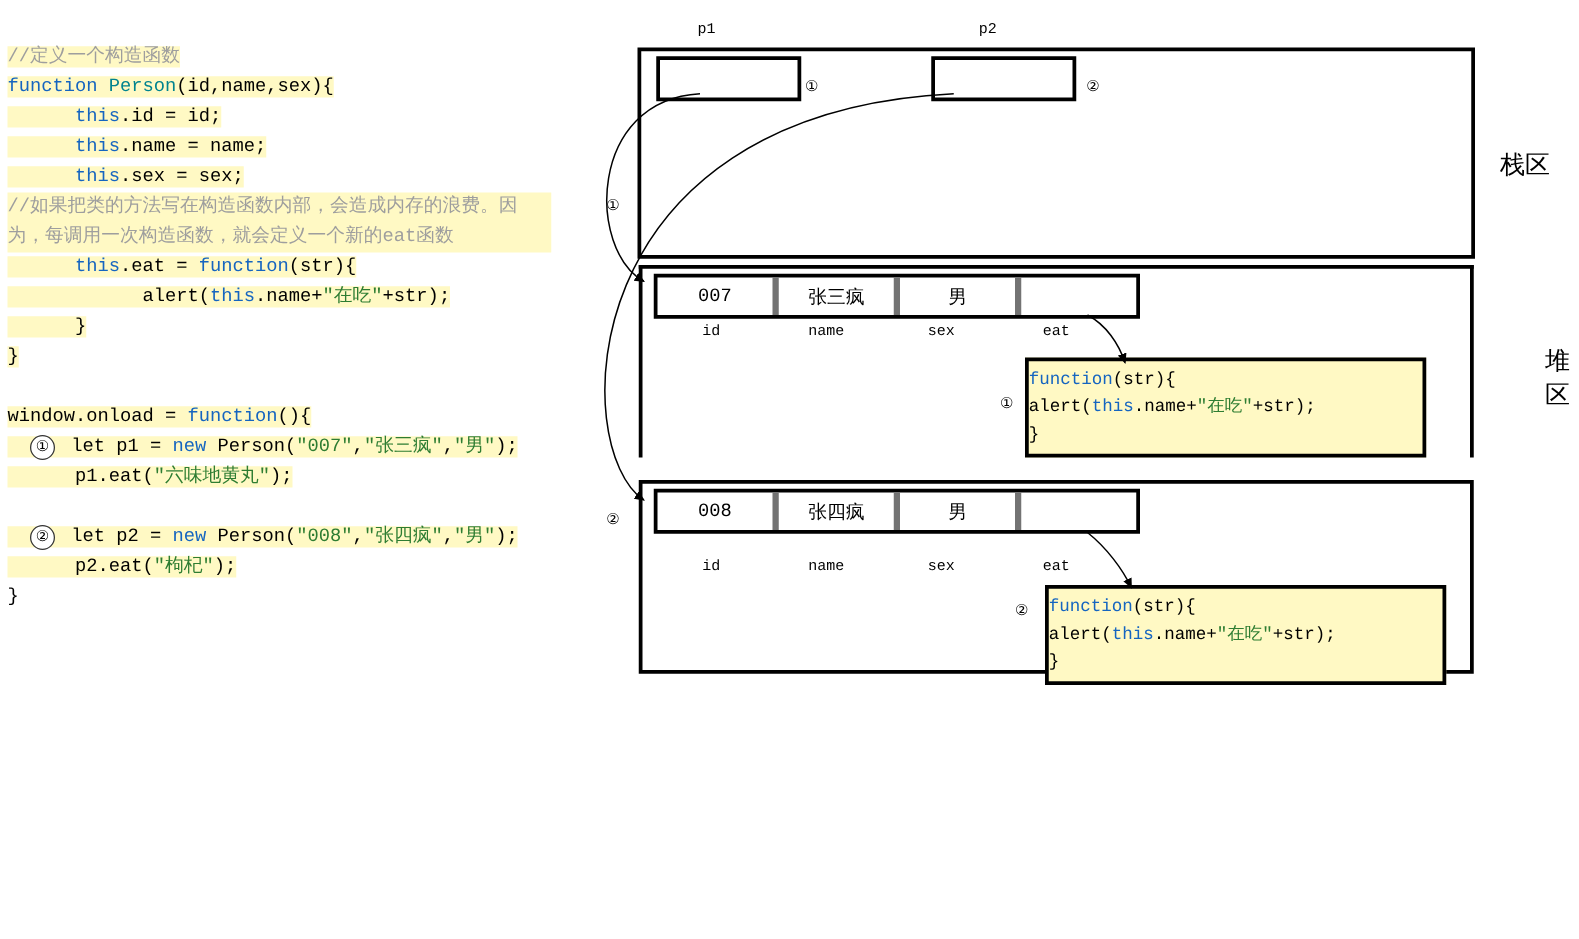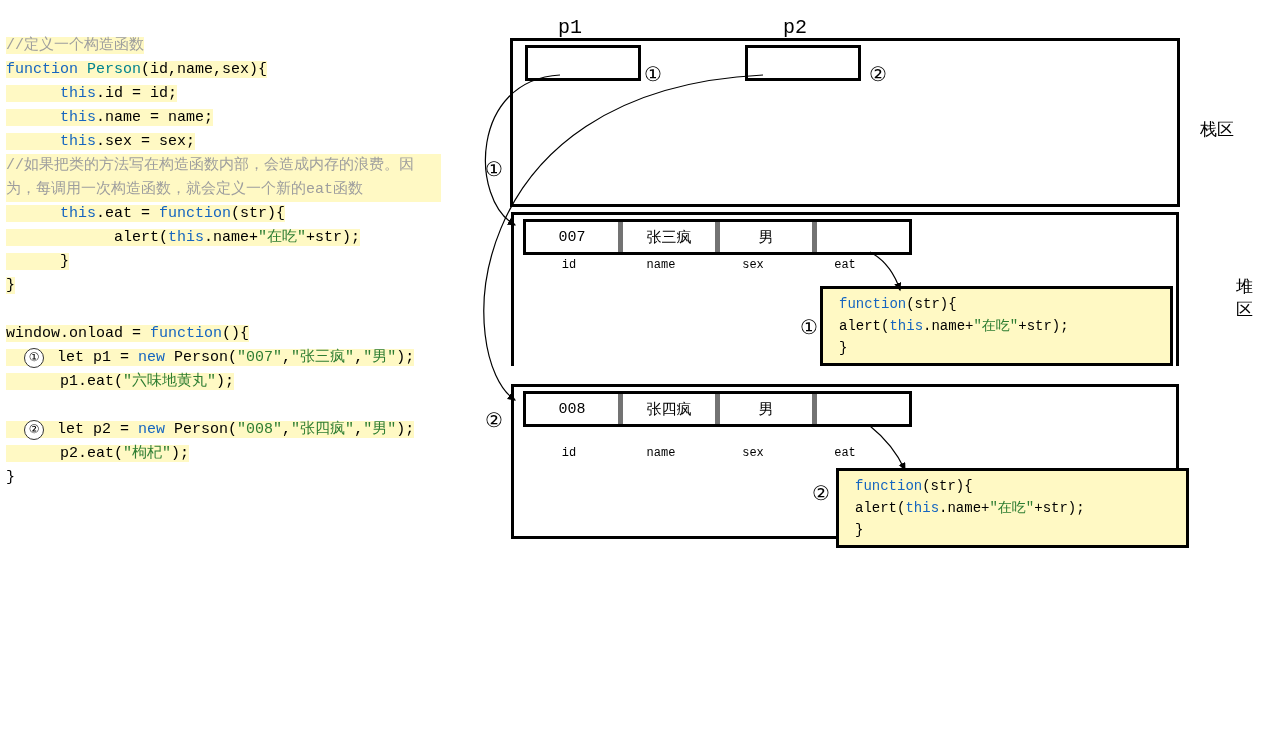--- a/index.html
+++ b/index.html
@@ -12,34 +12,34 @@
   .str{color:#2e7d32}
   .cm{color:#9e9e9e}
   .badge{display:inline-block;width:18px;height:18px;border:1px solid #333;border-radius:50%;text-align:center;line-height:18px;font-size:12px;margin-right:4px;background:#fff}
   
   .stack-box,.heap-box1,.heap-box2,.p1-box,.p2-box,.obj-row,.func-box{position:absolute;border:3px solid #000;background:#fff}
   .stack-box{left:510px;top:38px;width:664px;height:163px}
   .p1-box{left:525px;top:45px;width:110px;height:30px}
   .p2-box{left:745px;top:45px;width:110px;height:30px}
   .heap-box1{left:511px;top:212px;width:662px;height:151px;border-width:3px 3px 0 3px}
   .heap-box2{left:511px;top:384px;width:662px;height:149px;border-top-width:3px}
-  .lbl{position:absolute;font-size:20px}
+  .lbl{position:absolute;font-size:12px}
   
   .obj-row{display:flex;border:3px solid #000}
   .obj-row>div{width:92px;height:30px;border-right:5px solid #737373;display:flex;align-items:center;justify-content:center;font-size:15px}
   .obj-row>div:last-child{border-right:none}
   .row1{left:523px;top:219px}
   .row2{left:523px;top:391px}
   .lbls-row{position:absolute;display:flex;font-size:12px}
   .lbls-row>div{width:92px;text-align:center}
   
-  .func-box{font-size:14px;line-height:22px;padding:4px 16px;background:#fff9c4}
+  .func-box{font-size:14px;line-height:22px;padding:4px 0;background:#fff9c4}
   .f1{left:820px;top:286px;width:315px}
   .f2{left:836px;top:468px;width:315px}
-  .area-lbl{position:absolute;font-size:17px}
+  .area-lbl{position:absolute;font-size:20px}
   svg.arrows{position:absolute;left:0;top:0;width:1263px;height:751px;pointer-events:none}
 </style>
 </head>
 <body>
 
 <div class="wrap">
 
   <div class="code">
 <span class="hl cm">//定义一个构造函数</span>
 <span class="hl"><span class="kw">function</span> <span class="fn">Person</span><span>(id,name,sex){</span></span>

